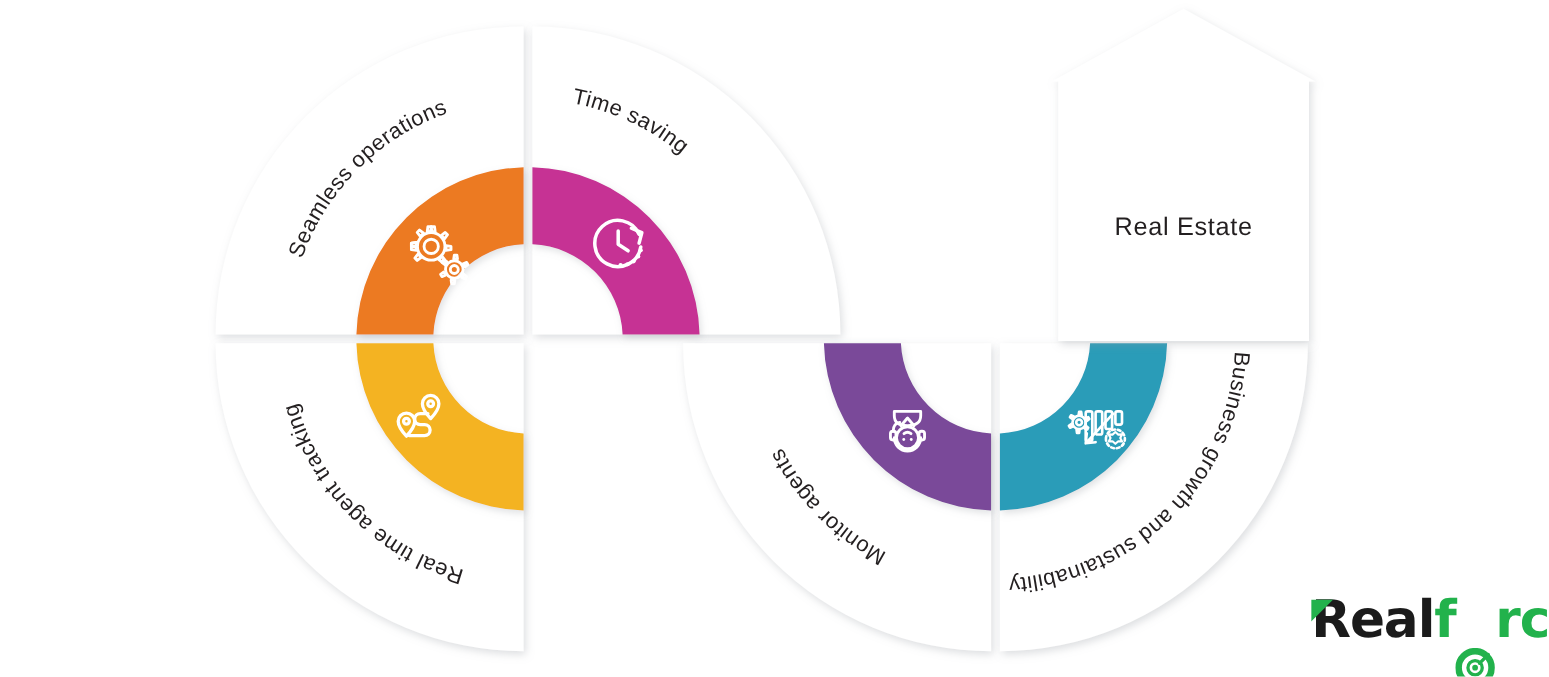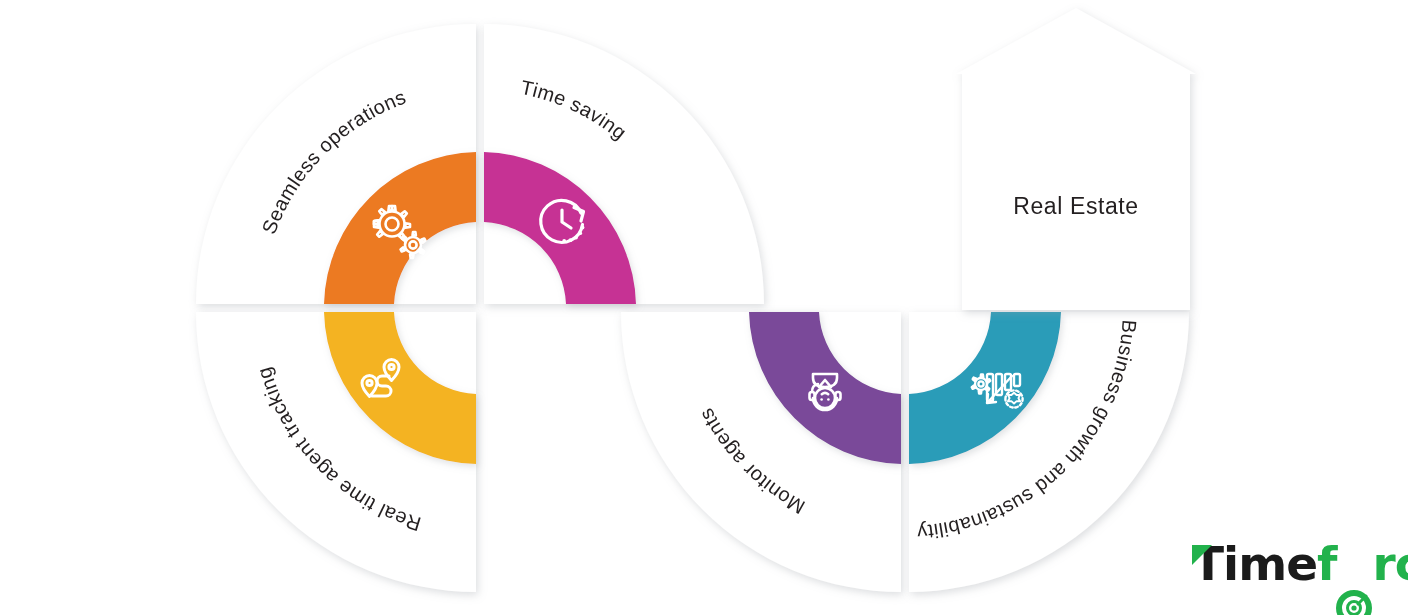--- a/index.html
+++ b/index.html
@@ -228,21 +228,21 @@
 
     <g filter="url(#softshadow)">
       <path d="M 1076,8 L 1196,74 L 1190,74 L 1190,310 L 962,310 L 962,74 L 956,74 Z" fill="#ffffff"></path>
     </g>
     <text class="house-label" x="1076" y="214" text-anchor="middle">Real Estate</text>
 
   </svg>
 
   <div class="logo-wrap">
     <div class="logo-text">
-      <span class="logo-deli">Time</span><span class="logo-force">f</span><span class="logo-force" style="position:relative;display:inline-block;width:36px;">
+      <span class="logo-deli">Real</span><span class="logo-force">f</span><span class="logo-force" style="position:relative;display:inline-block;width:36px;">
         <svg width="36" height="36" viewBox="0 0 36 36" style="position:absolute;left:0;top:10px;">
           <circle cx="18" cy="18" r="15" fill="none" stroke="#22b24c" stroke-width="6"></circle>
           <circle cx="18" cy="18" r="6.5" fill="none" stroke="#22b24c" stroke-width="3"></circle>
           <circle cx="18" cy="18" r="2.6" fill="#22b24c"></circle>
           <path d="M 22,14 L 30,6" stroke="#22b24c" stroke-width="3" stroke-linecap="round"></path>
         </svg>
       </span><span class="logo-force">rce</span>
     </div>
     <svg width="22" height="22" viewBox="0 0 22 22" style="position:absolute;left:0px;top:9px;">
       <path d="M 0,0 L 20,0 L 0,20 Z" fill="#22b24c"></path>

